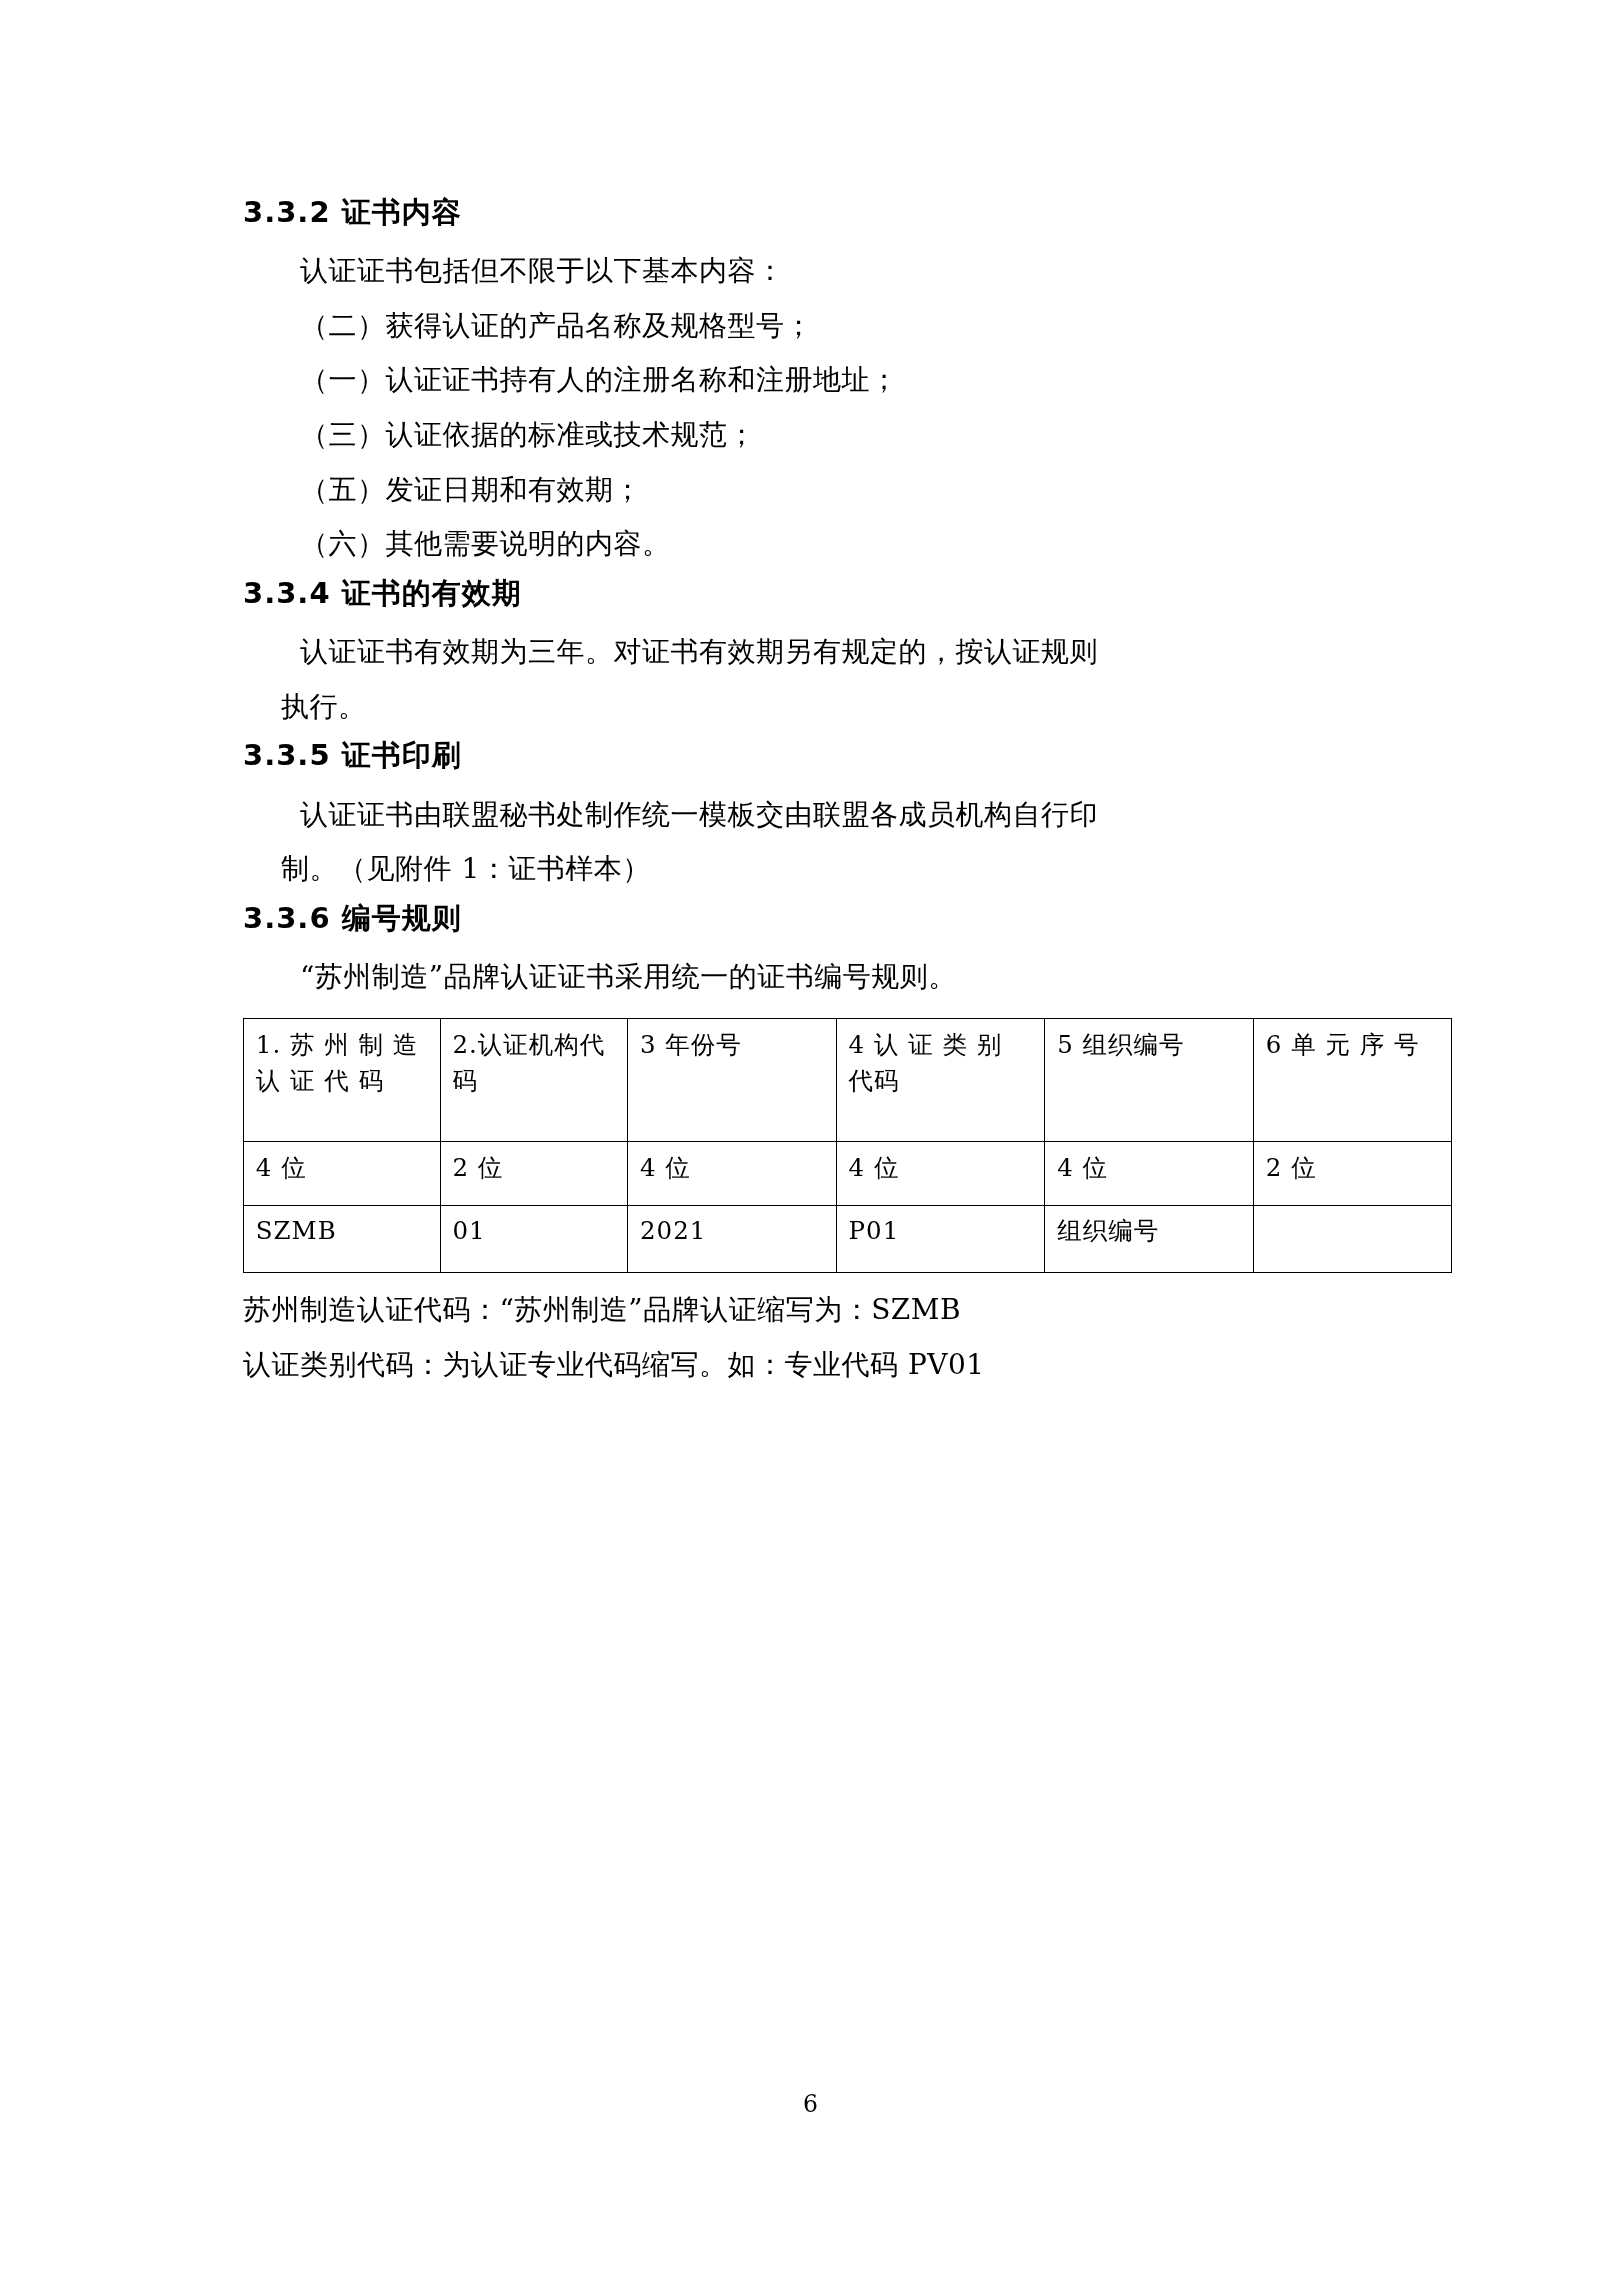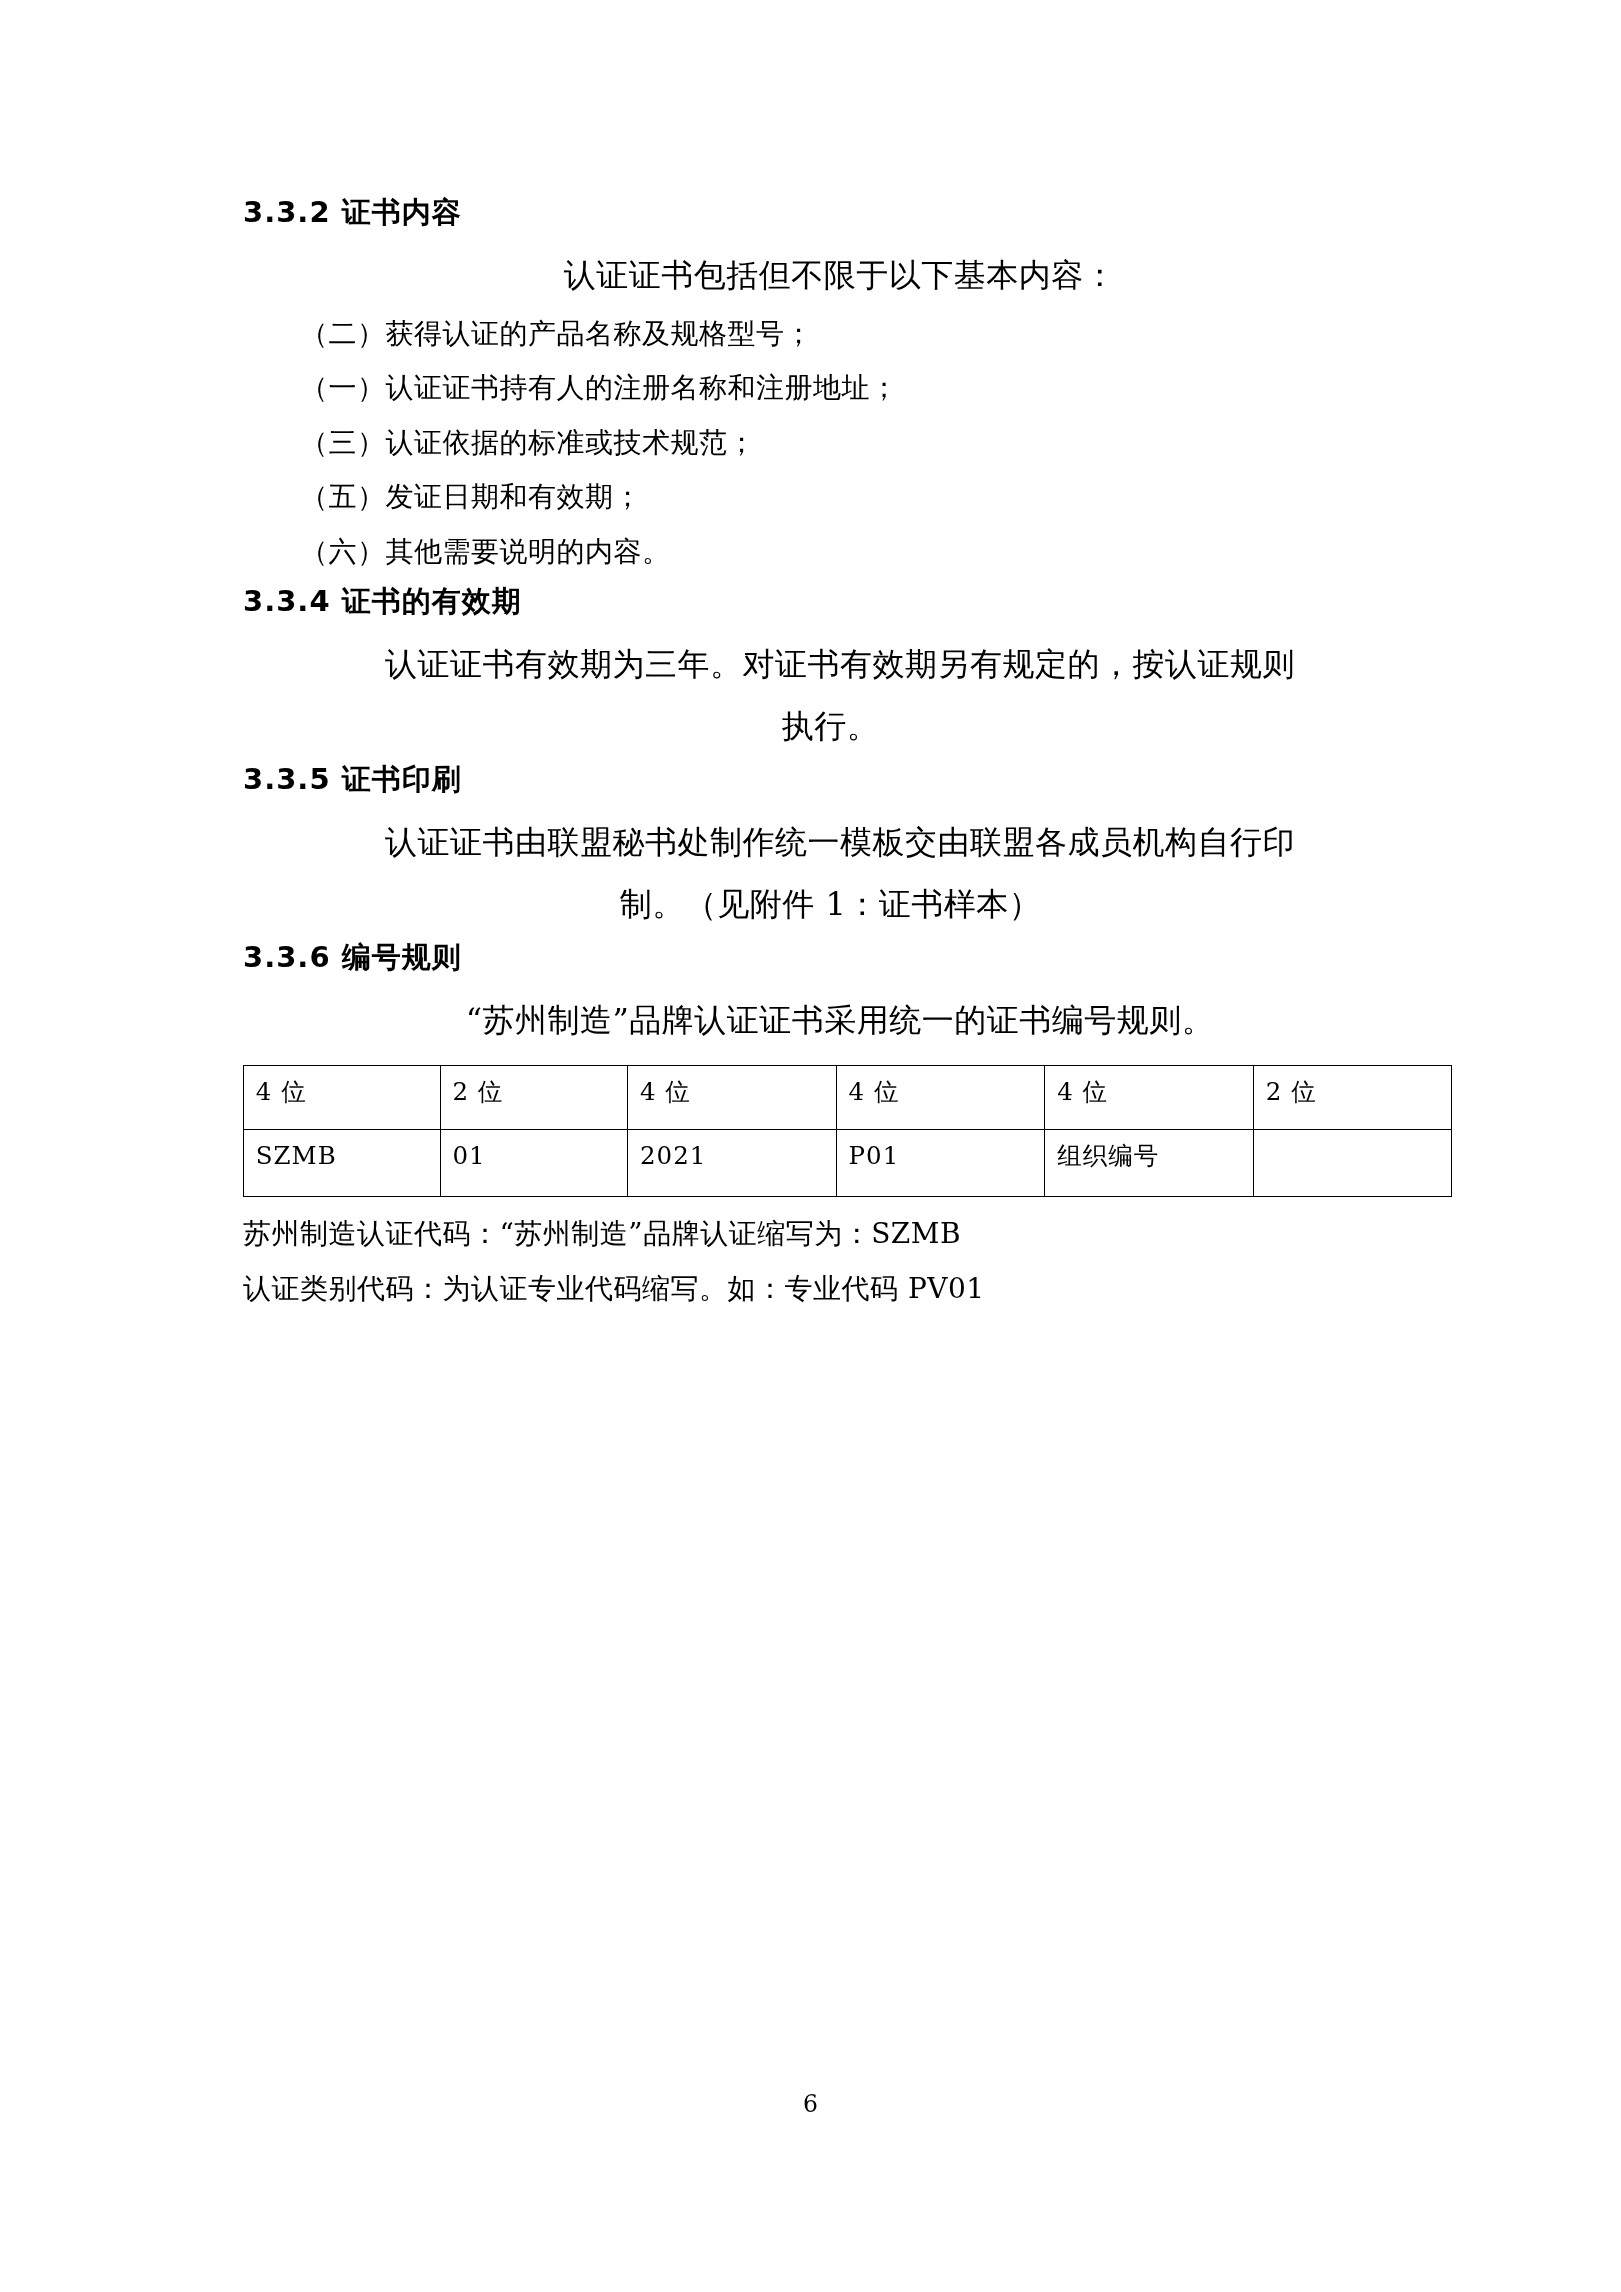--- a/index.html
+++ b/index.html
@@ -33,26 +33,25 @@
     font-weight: bold;
     margin: 0 0 9.8px 0;
     letter-spacing: 1px;
     line-height: 1.5;
     font-family: "DejaVu Sans", "Liberation Sans", sans-serif;
   }
   .heading-gap-top {
     margin-top: 27.4px;
   }
   p.para {
-    font-size: 32px;
+    font-size: 28px;
     line-height: 1.95;
     margin: 0;
     letter-spacing: 0.5px;
     text-indent: 57px;
-    text-align: center;
   }
   p.para.noindent {
     text-indent: 0;
     margin-left: 38px;
   }
   .list-item {
     font-size: 28px;
     line-height: 1.95;
     margin: 0;
     letter-spacing: 0.5px;
@@ -119,20 +118,28 @@
 
     <h3 class="heading heading-gap-top">3.3.5 证书印刷</h3>
     <p class="para">认证证书由联盟秘书处制作统一模板交由联盟各成员机构自行印</p>
     <p class="para noindent">制。（见附件 1：证书样本）</p>
 
     <h3 class="heading heading-gap-top">3.3.6 编号规则</h3>
     <p class="para">“苏州制造”品牌认证证书采用统一的证书编号规则。</p>
 
     <table class="num-table">
       <tbody>
+        <tr class="row-tall">
+          <td class="c1">1. 苏 州 制 造 认 证 代 码</td>
+          <td class="c2">2.认证机构代码</td>
+          <td class="c3">3 年份号</td>
+          <td class="c4">4 认 证 类 别 代码</td>
+          <td class="c5">5 组织编号</td>
+          <td class="c6">6 单 元 序 号</td>
+        </tr>
         <tr class="row-mid">
           <td class="c1">4 位</td>
           <td class="c2">2 位</td>
           <td class="c3">4 位</td>
           <td class="c4">4 位</td>
           <td class="c5">4 位</td>
           <td class="c6">2 位</td>
         </tr>
         <tr class="row-low">
           <td class="c1">SZMB</td>

